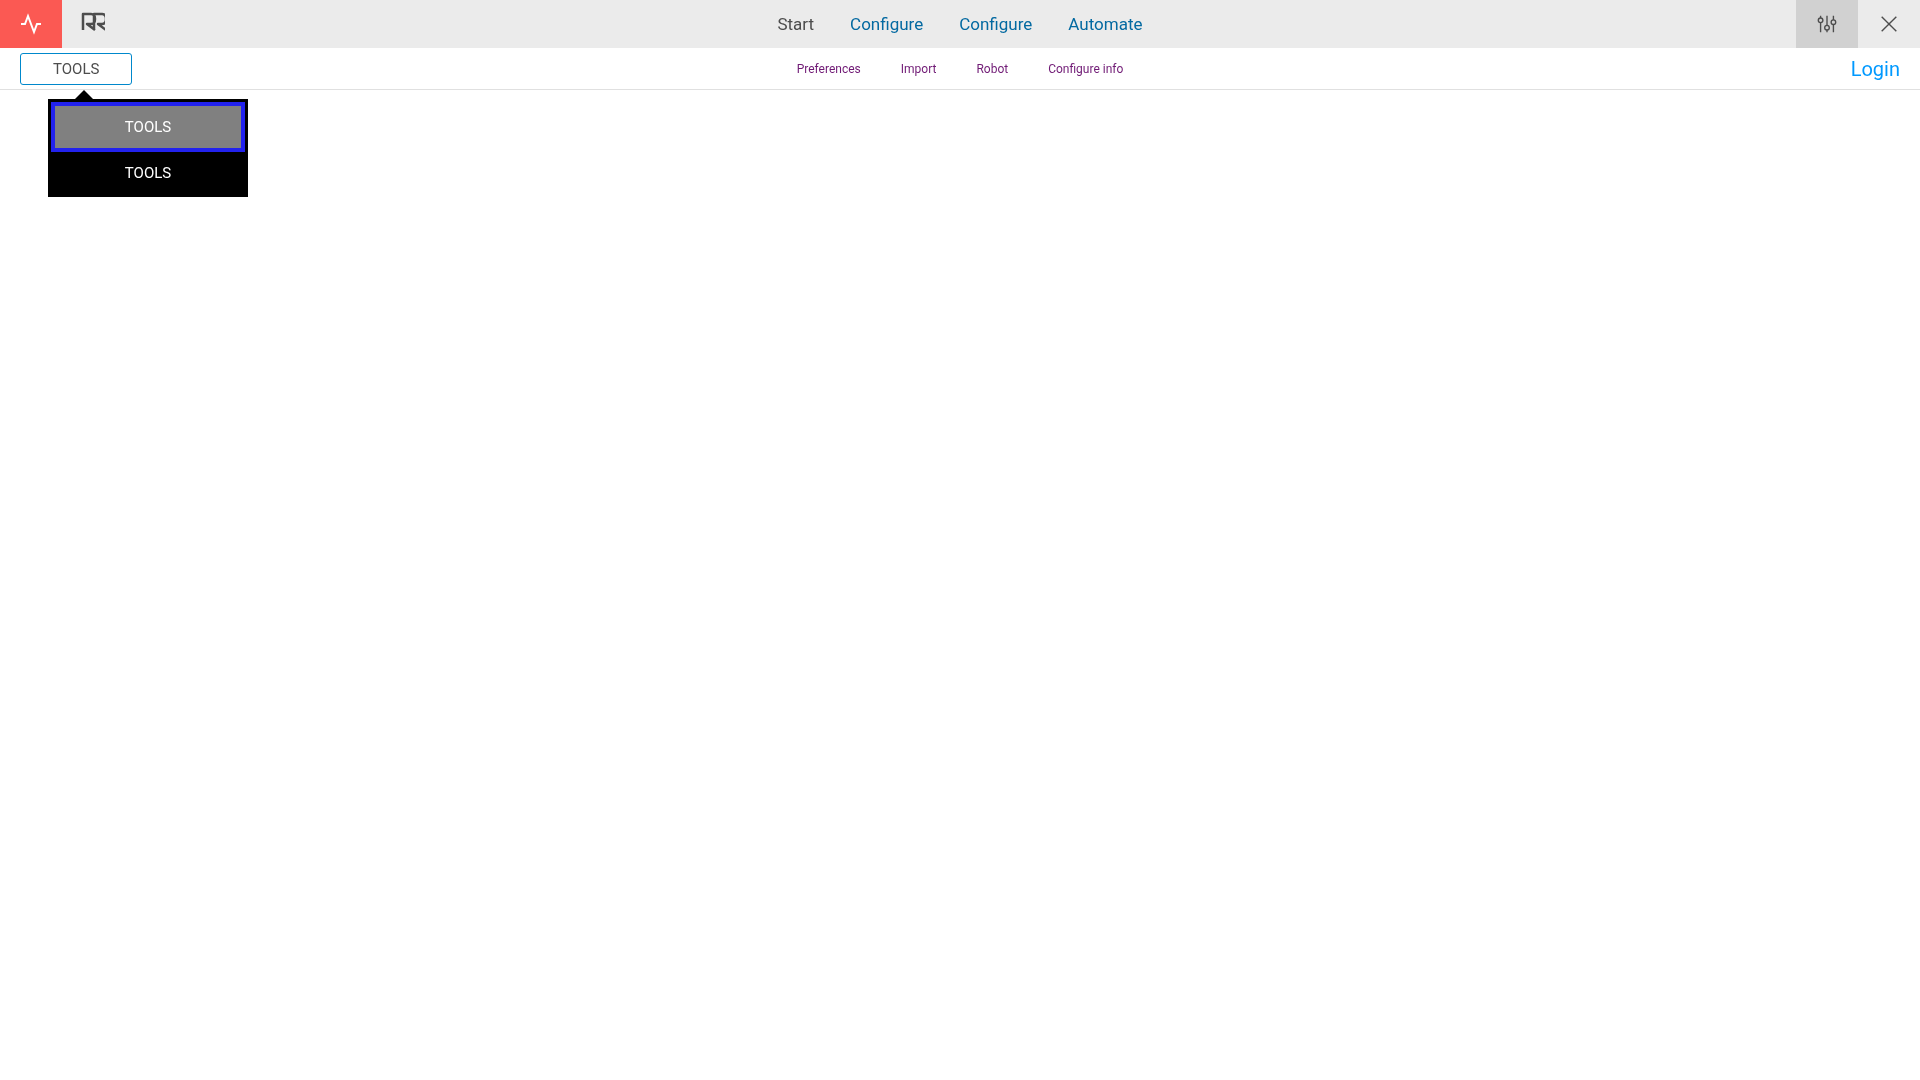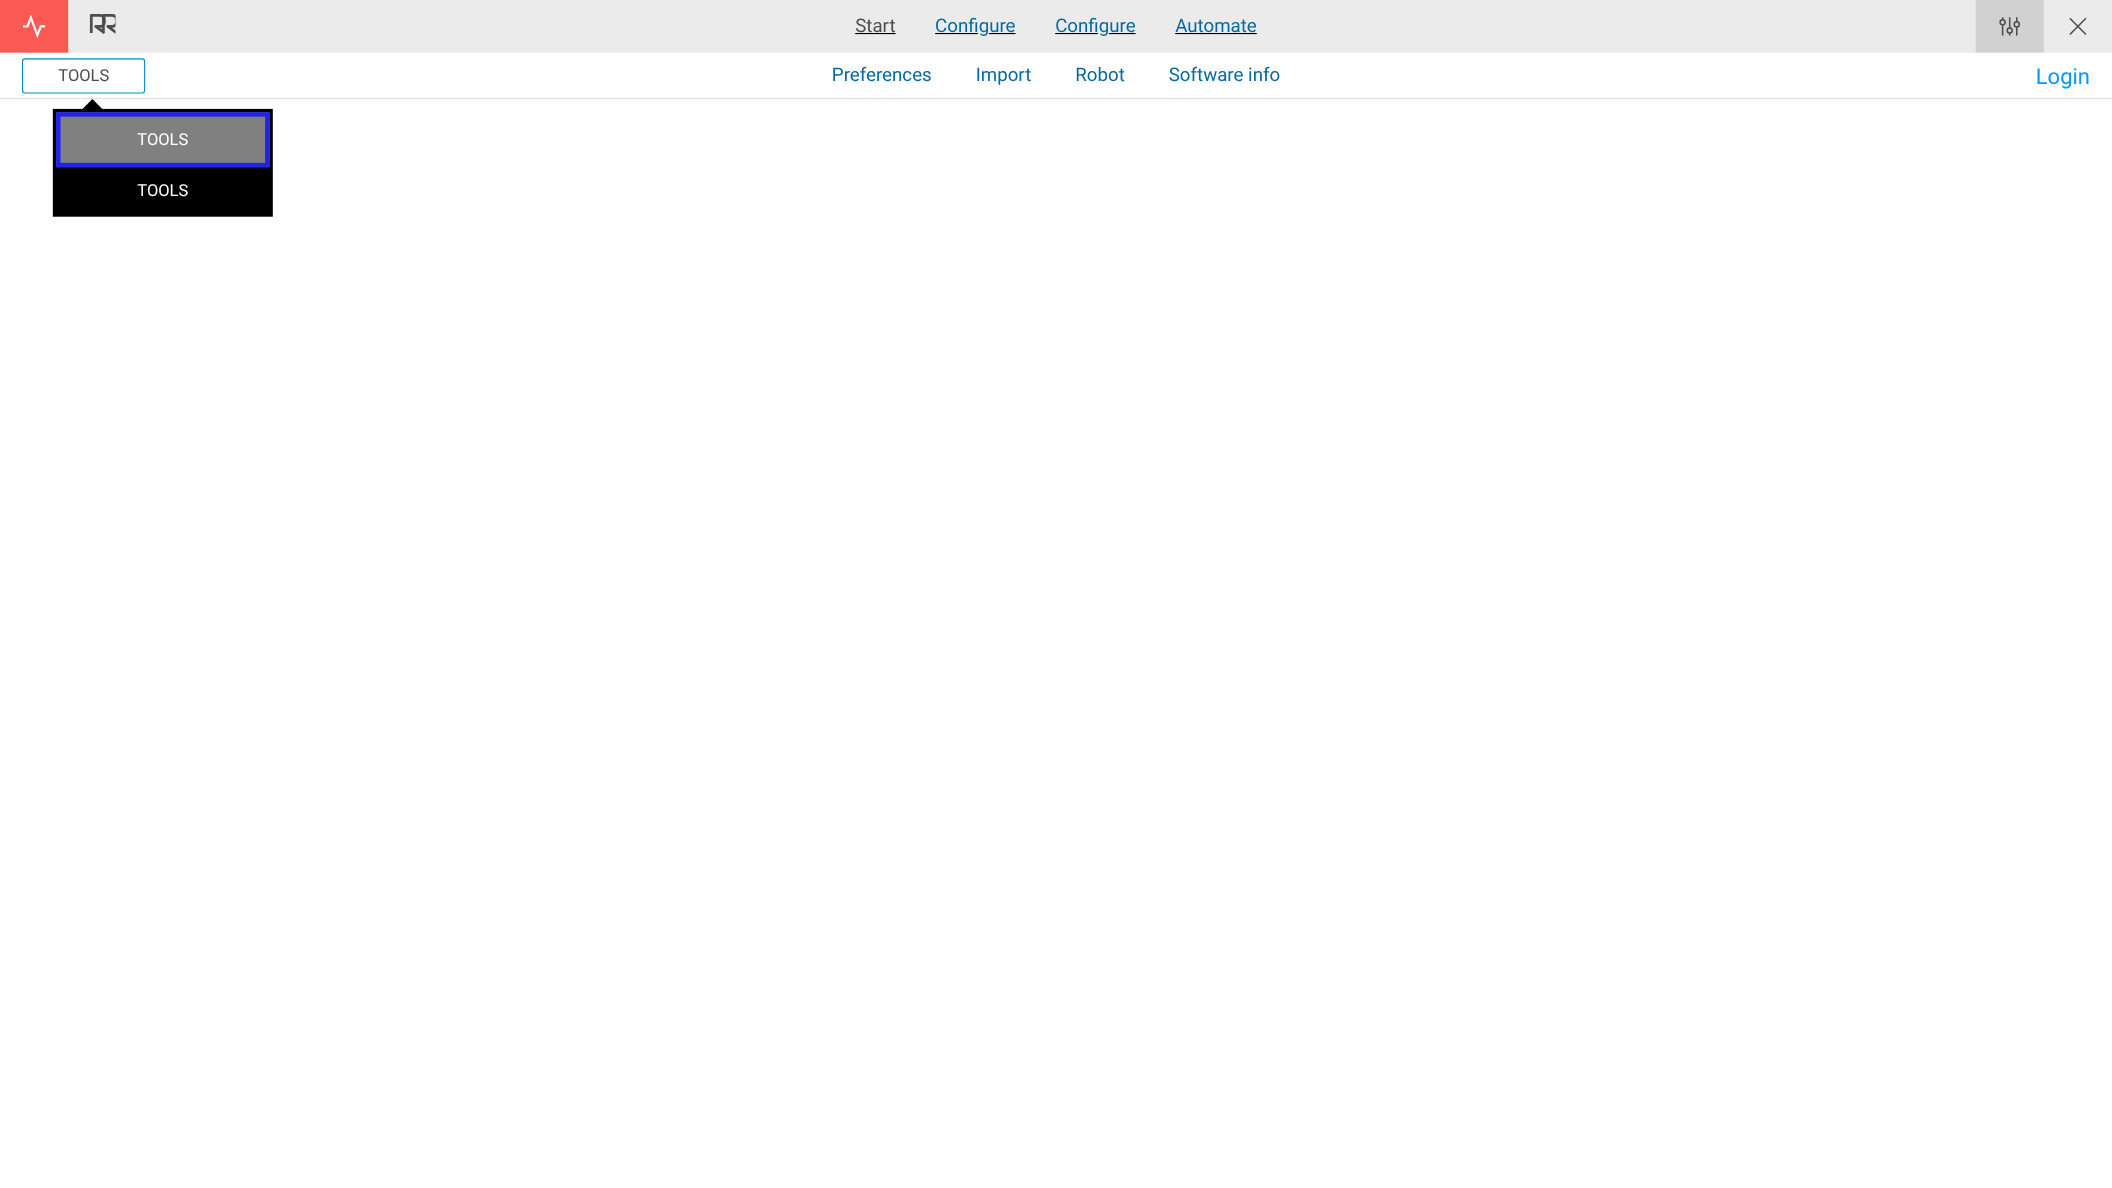--- a/index.html
+++ b/index.html
@@ -56,21 +56,20 @@
       font-size: 20px;
       color: #4d4d4d;
     }
     
     .top-nav {
       position: absolute;
       left: 50%;
       transform: translateX(-50%);
       display: flex;
       gap: 36px;
-      text-decoration: underline;
     }
     
     .nav-item {
       font-size: 17px;
       color: #0369a1;
       cursor: pointer;
     }
     
     .nav-item.active {
       color: #4d4d4d;
@@ -126,22 +125,22 @@
     
     .sub-nav {
       position: absolute;
       left: 50%;
       transform: translateX(-50%);
       display: flex;
       gap: 40px;
     }
     
     .sub-nav-item {
-      font-size: 17px;
-      color: #0369a1;
+      font-size: 12px;
+      color: #701a75;
       cursor: pointer;
     }
     
     .login-link {
       margin-left: auto;
       color: #0099ff;
       font-size: 20px;
       cursor: pointer;
     }
     
@@ -223,21 +222,21 @@
   </div>
 </div>
 
 <div class="sub-bar">
   <button class="tools-button">TOOLS</button>
 
   <div class="sub-nav">
     <span class="sub-nav-item">Preferences</span>
     <span class="sub-nav-item">Import</span>
     <span class="sub-nav-item">Robot</span>
-    <span class="sub-nav-item">Software info</span>
+    <span class="sub-nav-item">Configure info</span>
   </div>
 
   <span class="login-link">Login</span>
 </div>
 
 <div class="dropdown-container">
   <div class="dropdown-arrow"></div>
   <div class="dropdown-menu">
     <div class="dropdown-item selected">TOOLS</div>
     <div class="dropdown-item">TOOLS</div>

